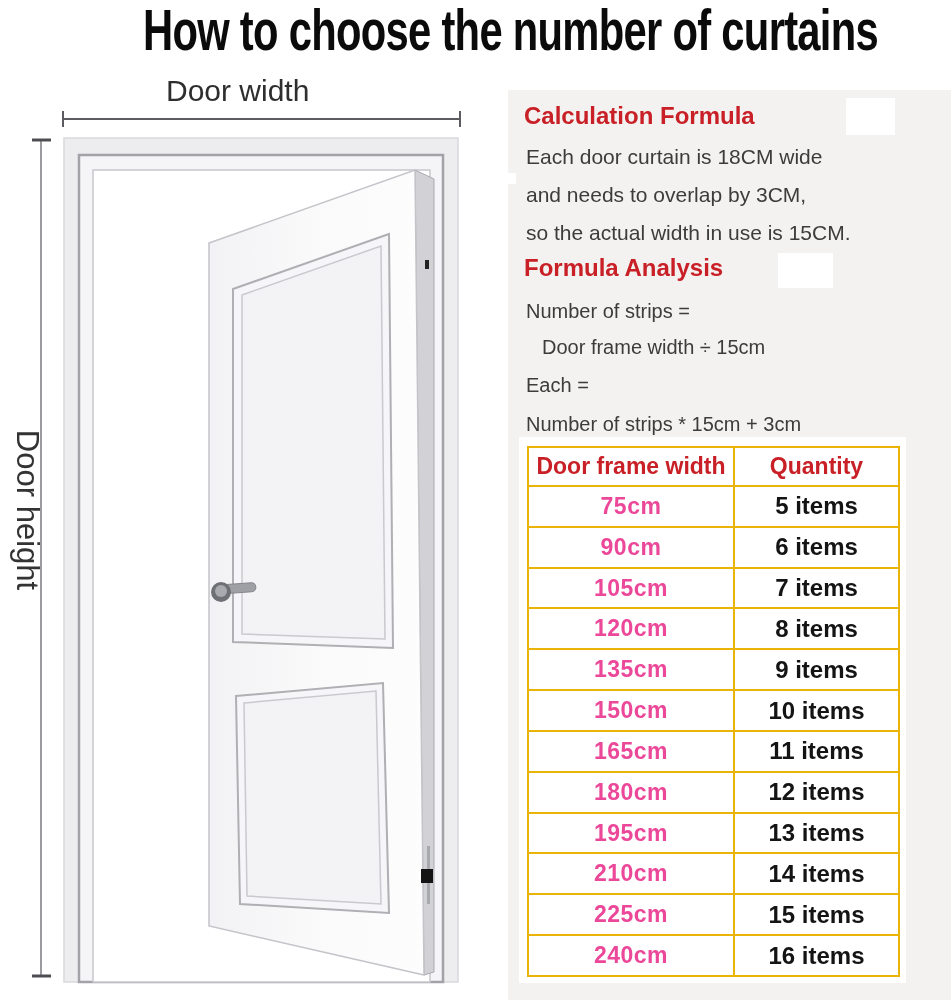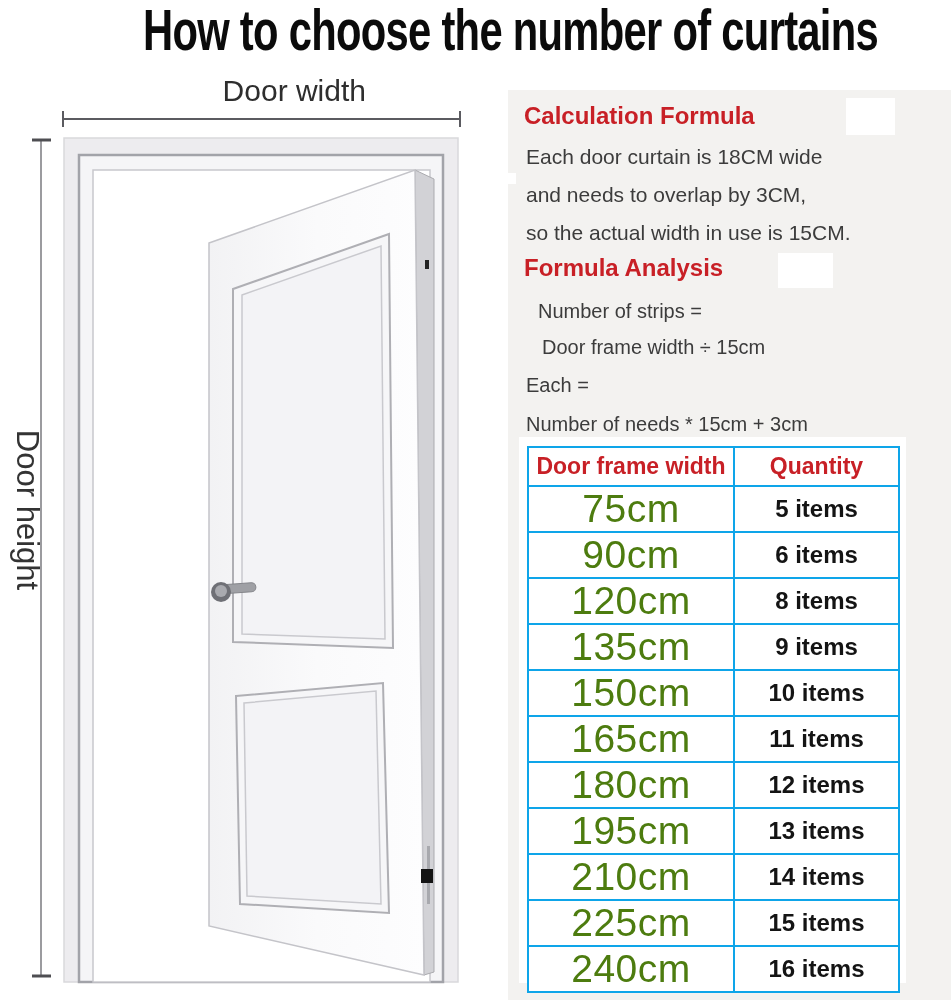--- a/index.html
+++ b/index.html
@@ -31,21 +31,21 @@
   
   .gray-panel   { left: 508px; top: 90px;  width: 443px; height: 910px; background: #F3F2F0; }
   .table-backing{ left: 519px; top: 437px; width: 387px; height: 546px; background: #ffffff; }
   .patch-1 { left: 846px; top: 98px;  width: 49px; height: 37px; background: #ffffff; }
   .patch-2 { left: 778px; top: 253px; width: 55px; height: 35px; background: #ffffff; }
   .patch-3 { left: 508px; top: 173px; width: 8px;  height: 11px; background: #ffffff; }
 
   
   .door-width-label {
     left: 166px; top: 74px; width: 200px;
-    text-align: right;
+    text-align: left;
     font-size: 30px; color: #2e2e2e;
     white-space: nowrap;
   }
   .door-height-label {
     left: 27px; top: 510px;
     transform: translate(-50%, -50%) rotate(90deg);
     font-size: 31px; color: #333333;
     white-space: nowrap;
   }
 
@@ -56,53 +56,53 @@
   }
   .calc-heading     { left: 524px; top: 102px; }
   .analysis-heading { left: 524px; top: 254px; }
   .body-line {
     font-size: 21px; color: #3C3C3C; white-space: nowrap;
   }
   .calc-line-0 { left: 526px; top: 145px; }
   .calc-line-1 { left: 526px; top: 183px; }
   .calc-line-2 { left: 526px; top: 221px; }
   .ana-line { font-size: 20px; }
-  .ana-line-0 { left: 538px; top: 300px; }
+  .ana-line-0 { left: 526px; top: 300px; }
   .ana-line-1 { left: 542px; top: 336px; }
   .ana-line-2 { left: 526px; top: 374px; }
   .ana-line-3 { left: 526px; top: 413px; }
 
   
   table.qty-table {
     position: absolute;
     left: 527px; top: 446px;
     width: 371px; height: 531px;
     border-collapse: collapse;
     table-layout: fixed;
     background: #ffffff;
   }
   .qty-table th, .qty-table td {
-    border: 2px solid #0ea5e9;
+    border: 2px solid #eab308;
     text-align: center;
     vertical-align: middle;
     padding: 0;
     overflow: hidden;
   }
   .qty-table col.c-width { width: 206px; }
   .qty-table col.c-qty   { width: 165px; }
   .qty-table thead th {
     height: 39px;
     font-size: 23px;
     font-weight: 700;
     color: #C82026;
   }
   .qty-table td.cell-width {
-    font-size: 39px;
-    font-weight: 400;
-    color: #4d7c0f;
+    font-size: 23px;
+    font-weight: 700;
+    color: #ec4899;
     letter-spacing: 0.5px;
   }
   .qty-table td.cell-qty {
     font-size: 24px;
     font-weight: 600;
     color: #141414;
     margin-left: 47px;
   }
 </style>
 </head>
@@ -176,21 +176,21 @@
 
 <div class="abs heading-red calc-heading">Calculation Formula</div>
 <div class="abs body-line calc-line-0">Each door curtain is 18CM wide</div>
 <div class="abs body-line calc-line-1">and needs to overlap by 3CM,</div>
 <div class="abs body-line calc-line-2">so the actual width in use is 15CM.</div>
 
 <div class="abs heading-red analysis-heading">Formula Analysis</div>
 <div class="abs body-line ana-line ana-line-0">Number of strips =</div>
 <div class="abs body-line ana-line ana-line-1">Door frame width ÷ 15cm</div>
 <div class="abs body-line ana-line ana-line-2">Each =</div>
-<div class="abs body-line ana-line ana-line-3">Number of needs * 15cm + 3cm</div>
+<div class="abs body-line ana-line ana-line-3">Number of strips * 15cm + 3cm</div>
 
 <table class="qty-table">
   <colgroup>
       <col class="c-width">
       <col class="c-qty">
     </colgroup>
   <thead>
     <tr>
       <th>Door frame width</th>
       <th>Quantity</th>
@@ -199,20 +199,24 @@
   <tbody>
     <tr>
         <td class="cell-width">75cm</td>
         <td class="cell-qty">5 items</td>
       </tr>
     <tr>
         <td class="cell-width">90cm</td>
         <td class="cell-qty">6 items</td>
       </tr>
     <tr>
+        <td class="cell-width">105cm</td>
+        <td class="cell-qty">7 items</td>
+      </tr>
+    <tr>
         <td class="cell-width">120cm</td>
         <td class="cell-qty">8 items</td>
       </tr>
     <tr>
         <td class="cell-width">135cm</td>
         <td class="cell-qty">9 items</td>
       </tr>
     <tr>
         <td class="cell-width">150cm</td>
         <td class="cell-qty">10 items</td>

